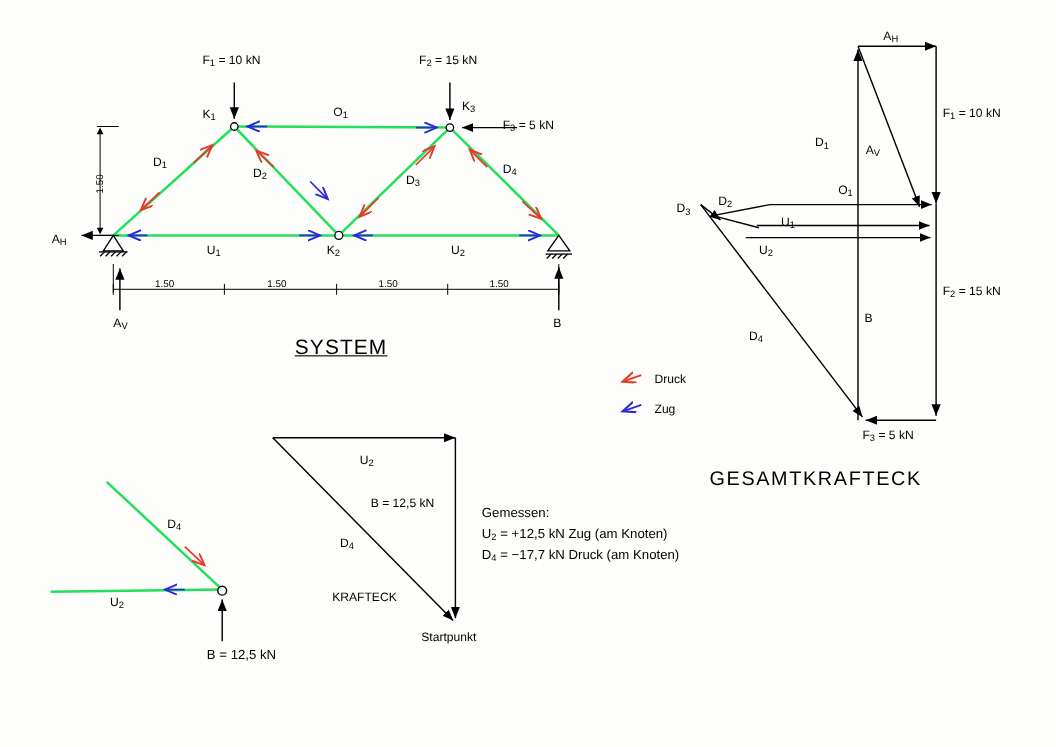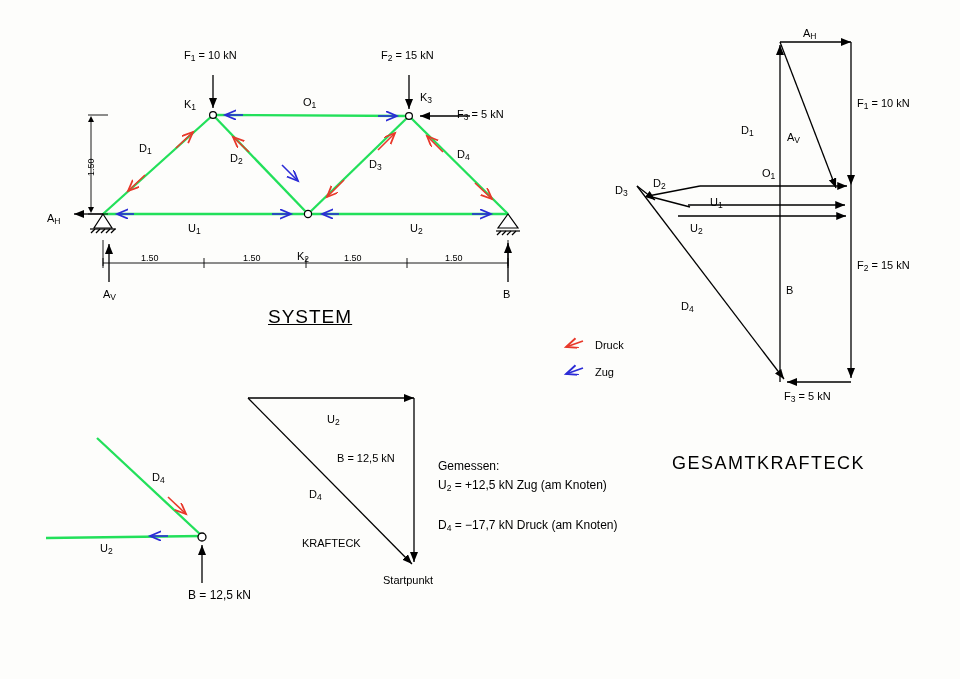--- a/index.html
+++ b/index.html
@@ -183,21 +183,21 @@
   <div class="lbl sz-md bold" style="left:381px;top:49px;">
     <span>F</span><span class="sub9">2</span><span> = 15 kN</span>
   </div>
   <div class="lbl sz-md bold" style="left:457px;top:108px;">
     <span>F</span><span class="sub9">3</span><span> = 5 kN</span>
   </div>
 
   <div class="lbl sz-md bold" style="left:184px;top:98px;">
     <span>K</span><span class="sub9">1</span>
   </div>
-  <div class="lbl sz-md bold" style="left:297px;top:222px;margin-top:28px;">
+  <div class="lbl sz-md bold" style="left:297px;top:222px;">
     <span>K</span><span class="sub9">2</span>
   </div>
   <div class="lbl sz-md bold" style="left:420px;top:91px;">
     <span>K</span><span class="sub9">3</span>
   </div>
 
   <div class="lbl sz-md bold" style="left:139px;top:142px;">
     <span>D</span><span class="sub9">1</span>
   </div>
   <div class="lbl sz-md bold" style="left:230px;top:152px;">
@@ -276,21 +276,21 @@
   <div class="lbl sz-md bold" style="left:857px;top:97px;">
     <span>F</span><span class="sub9">1</span><span> = 10 kN</span>
   </div>
   <div class="lbl sz-md bold" style="left:857px;top:259px;">
     <span>F</span><span class="sub9">2</span><span> = 15 kN</span>
   </div>
   <div class="lbl sz-md bold" style="left:784px;top:390px;">
     <span>F</span><span class="sub9">3</span><span> = 5 kN</span>
   </div>
 
-  <div class="lbl sz-ttl2" style="left:672px;top:425px;margin-top:28px;">GESAMTKRAFTECK</div>
+  <div class="lbl sz-ttl2" style="left:645px;top:425px;">GESAMTKRAFTECK</div>
 
   <div class="lbl sz-md bold" style="left:152px;top:471px;">
     <span>D</span><span class="sub9">4</span>
   </div>
   <div class="lbl sz-md bold" style="left:100px;top:542px;">
     <span>U</span><span class="sub9">2</span>
   </div>
   <div class="lbl sz-lg bold" style="left:188px;top:588px;">B = 12,5 kN</div>
 
   <div class="lbl sz-md bold" style="left:327px;top:413px;">
@@ -300,18 +300,18 @@
   <div class="lbl sz-md bold" style="left:309px;top:488px;">
     <span>D</span><span class="sub9">4</span>
   </div>
   <div class="lbl sz-md bold" style="left:302px;top:537px;">KRAFTECK</div>
   <div class="lbl sz-md bold" style="left:383px;top:574px;">Startpunkt</div>
 
   <div class="lbl sz-lg bold" style="left:438px;top:459px;">Gemessen:</div>
   <div class="lbl sz-lg bold" style="left:438px;top:478px;">
     <span>U</span><span class="sub9">2</span><span> = +12,5 kN Zug (am Knoten)</span>
   </div>
-  <div class="lbl sz-lg bold" style="left:438px;top:518px;">
+  <div class="lbl sz-lg bold" style="left:438px;top:497px;">
     <span>D</span><span class="sub9">4</span><span> = −17,7 kN Druck (am Knoten)</span>
   </div>
 
 
 </div>
 
 </body></html>

